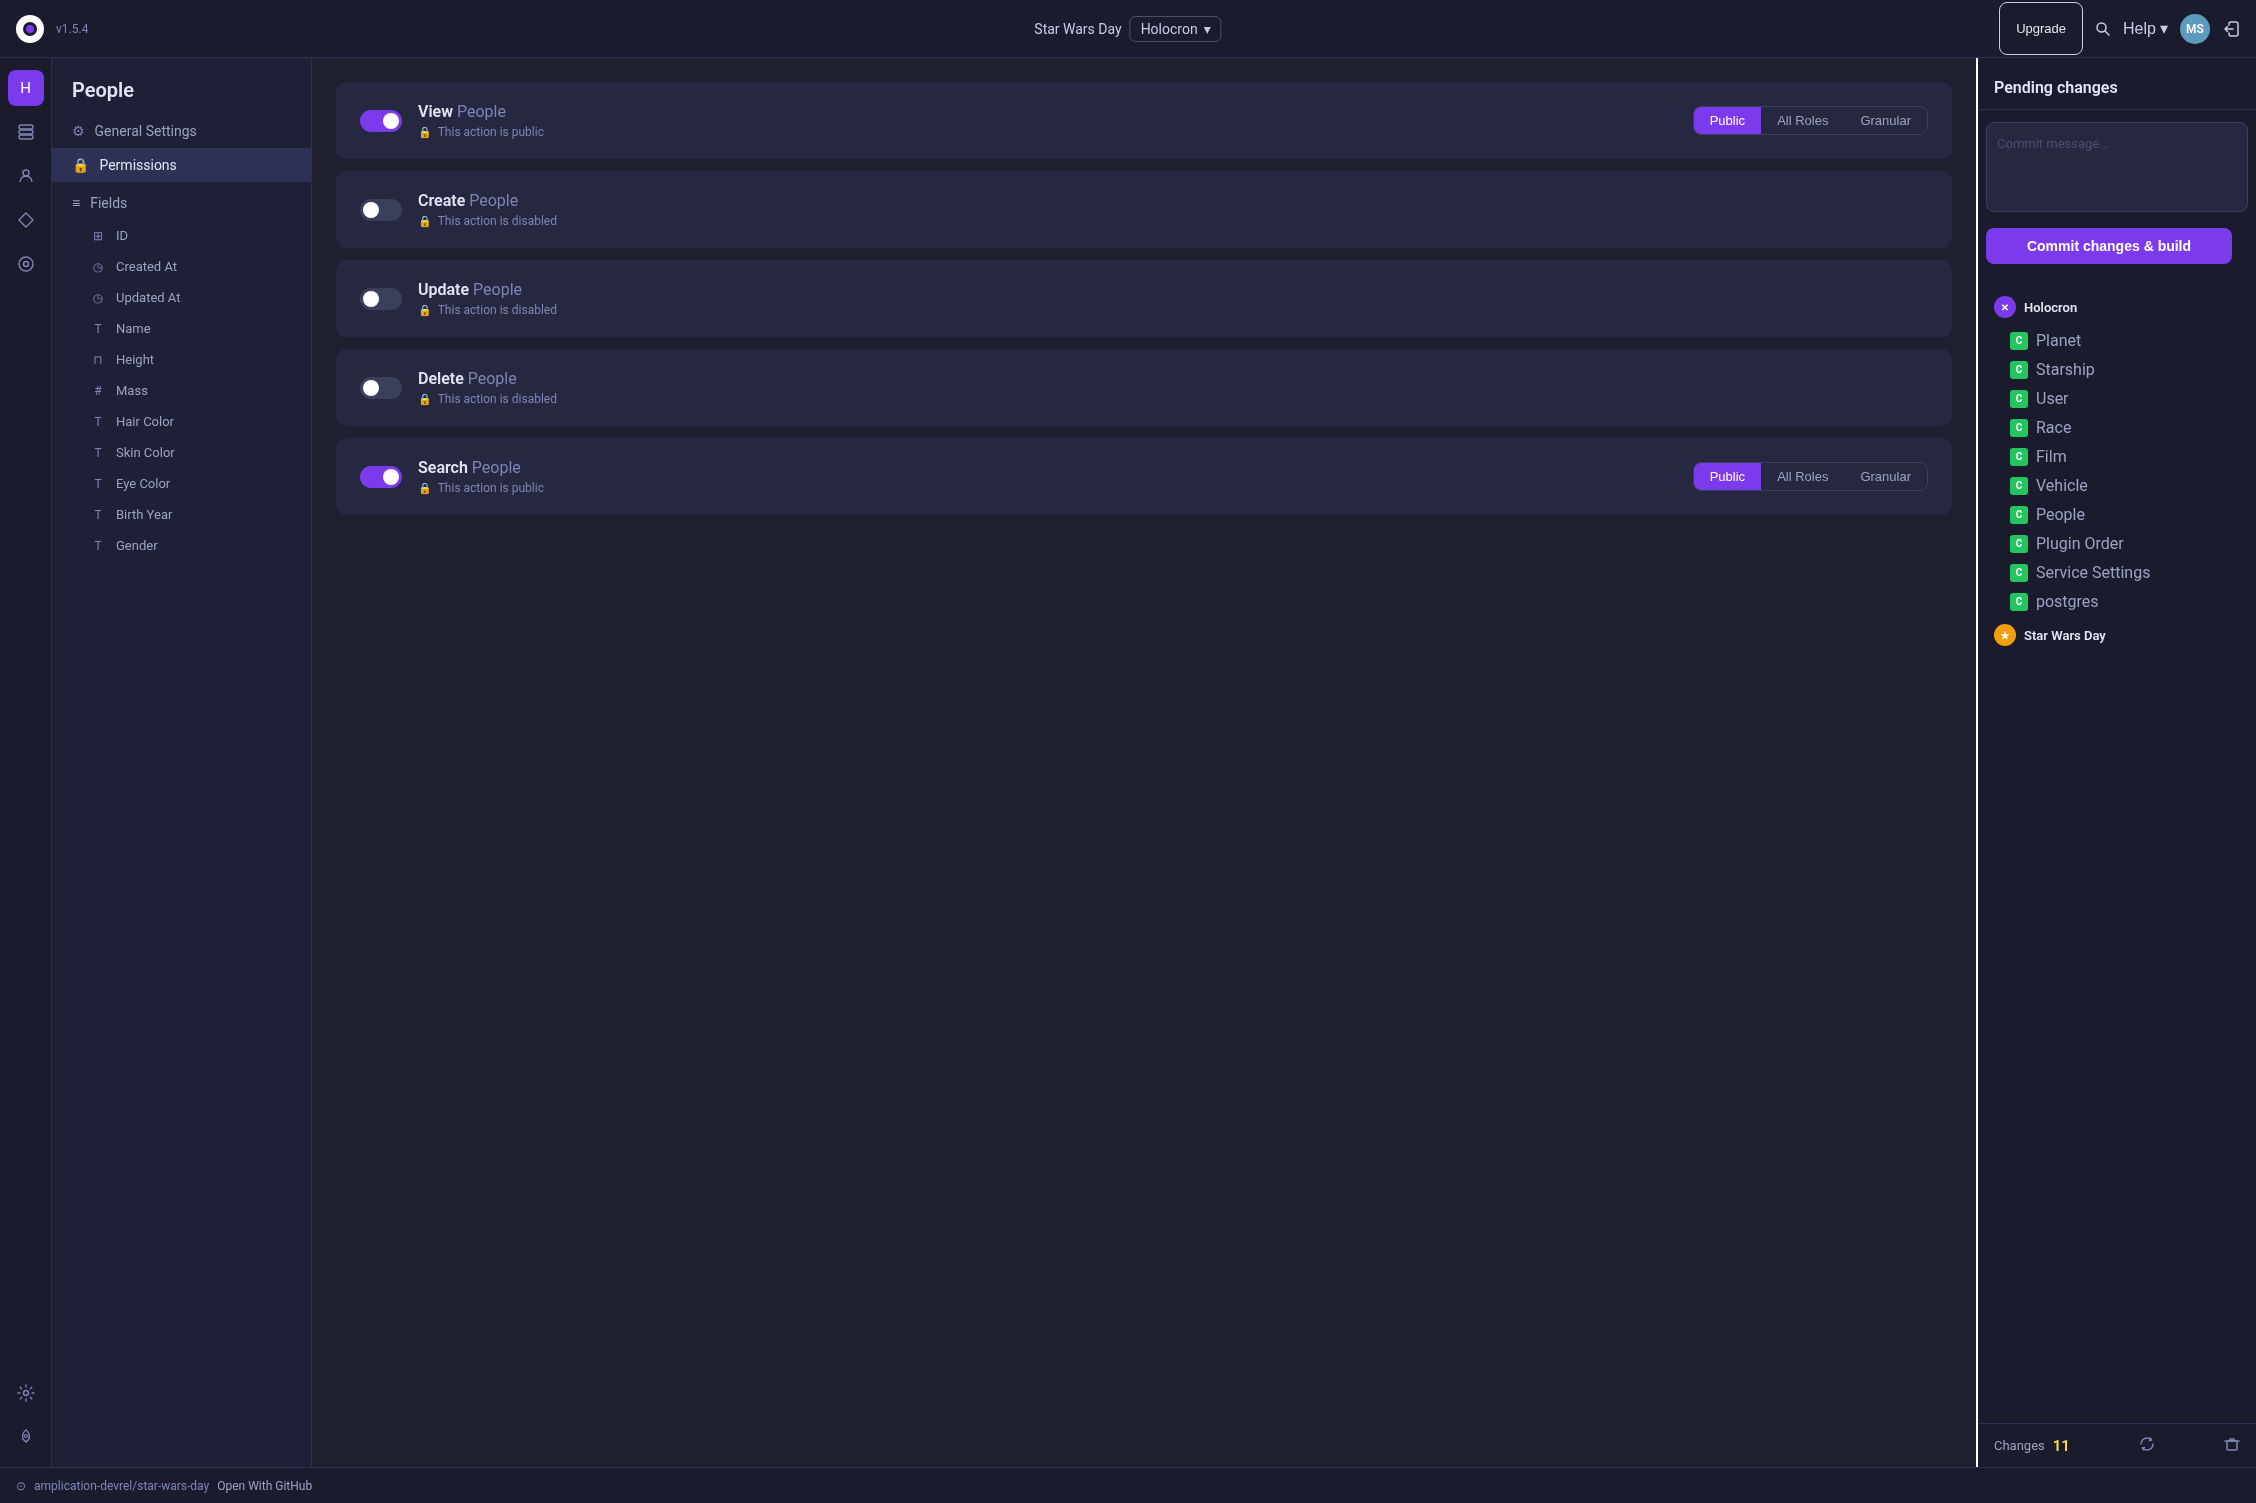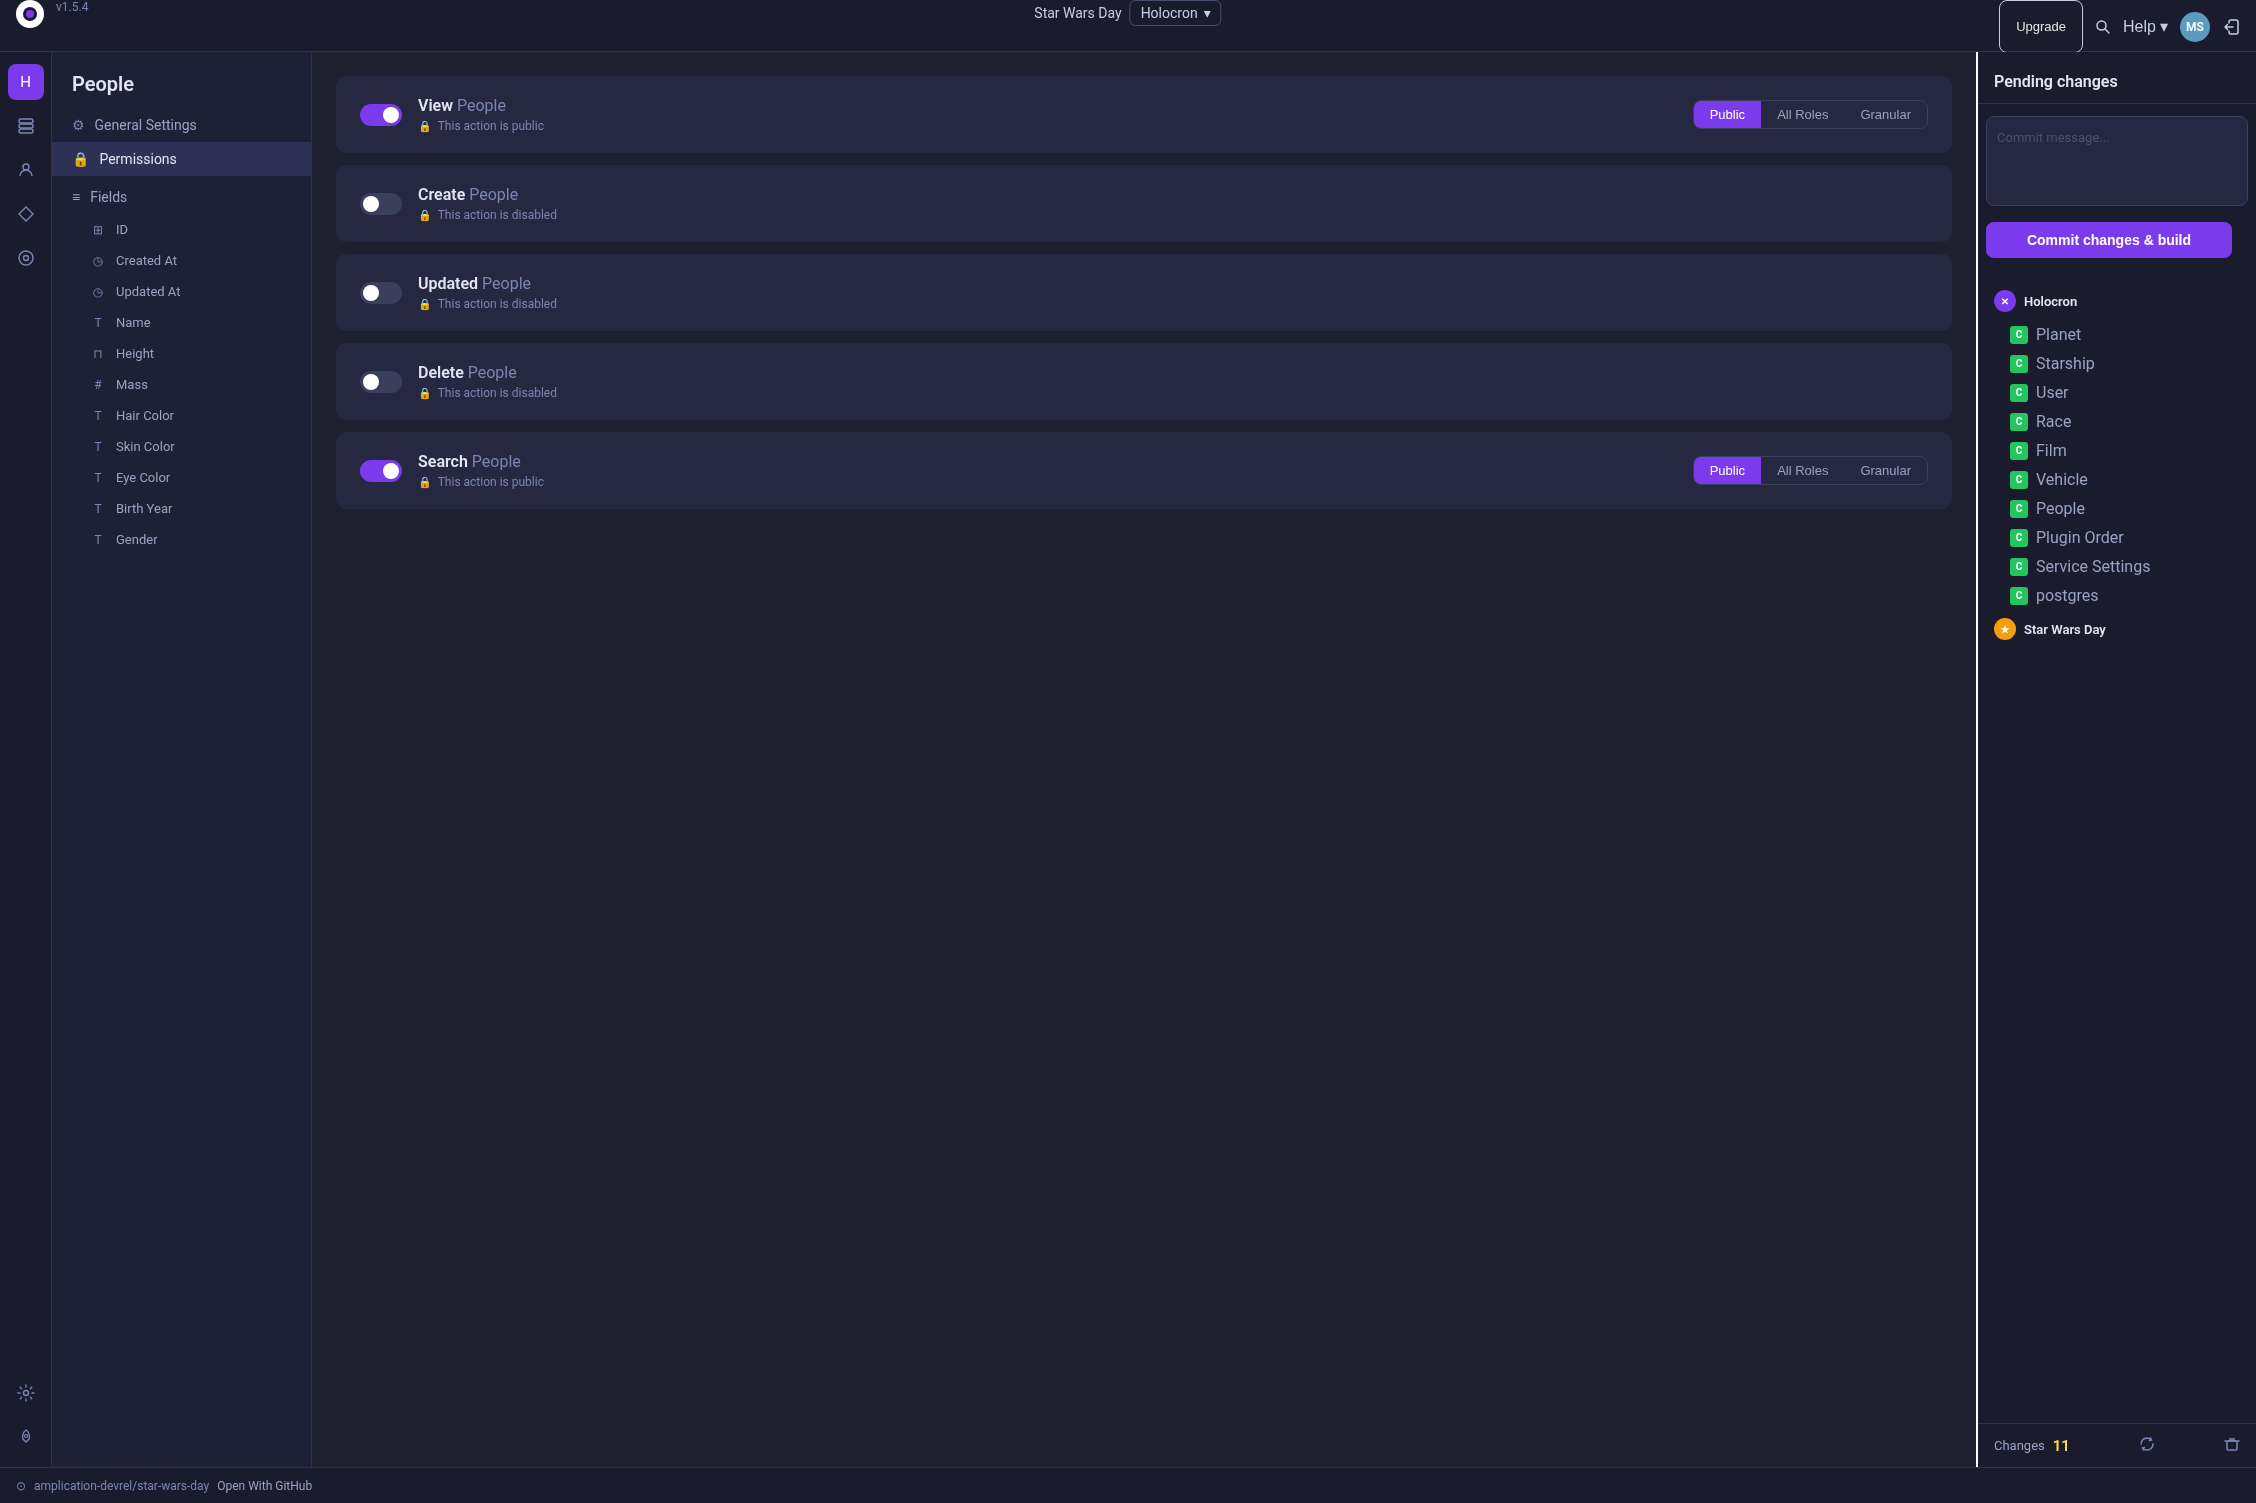--- a/index.html
+++ b/index.html
@@ -10,23 +10,23 @@
       height: 100vh;
       overflow: hidden;
       display: flex;
       flex-direction: column;
     }
 
     
     .topnav {
       background: #1a1c2e;
       border-bottom: 1px solid #2d3050;
-      height: 52px;
-      display: flex;
-      align-items: flex-start;
+      height: 58px;
+      display: flex;
+      align-items: center;
       padding: 0 16px;
       gap: 12px;
       flex-shrink: 0;
     }
     .topnav-logo {
       width: 28px; height: 28px;
       background: white;
       border-radius: 50%;
       display: flex; align-items: center; justify-content: center;
     }
@@ -584,21 +584,21 @@
     </div>
 
     <div class="permission-card">
       <div class="perm-toggle">
         <div class="perm-toggle-track">
           <div class="perm-toggle-thumb"></div>
         </div>
       </div>
       <div class="perm-info">
         <div class="perm-title">
-          <strong>Updated</strong>
+          <strong>Update</strong>
           <span> </span><span>People</span>
         </div>
         <div class="perm-status">
           <span class="perm-status-icon">🔒</span>
           <span>This action is disabled</span>
         </div>
       </div>
     </div>
 
     <div class="permission-card">

